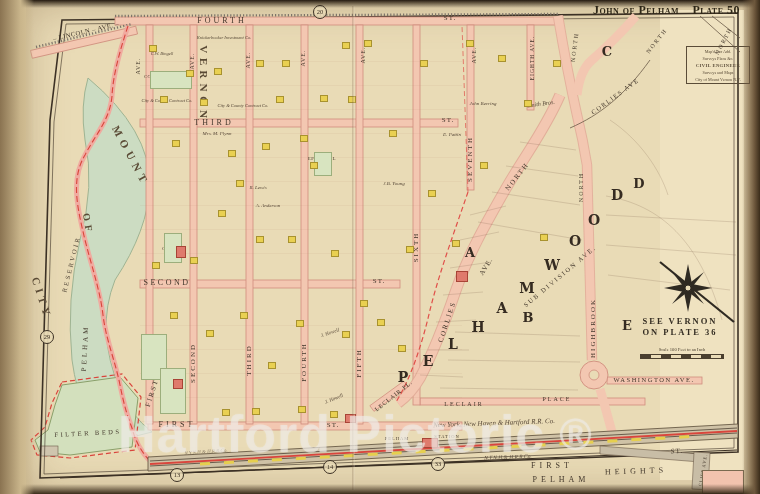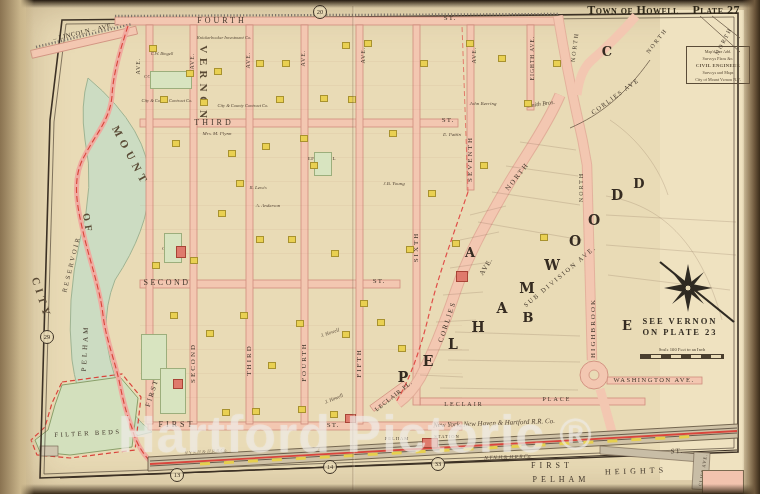--- a/index.html
+++ b/index.html
@@ -168,35 +168,35 @@
       <polygon points="672,272 689,285 704,304 687,291" fill="#2f2a22"></polygon>
       <polygon points="704,272 687,285 672,304 689,291" fill="#2f2a22"></polygon>
       <circle cx="688" cy="288" r="3" fill="#e9dbb6" stroke="#2f2a22"></circle>
     </g>
   </svg>
 
   <div id="gt1" class="gridtex"></div>
   <div id="gt2" class="gridtex"></div>
 
   <div id="title">
-    <span>Town of Howell</span>
-    <span class="plate">Plate 27</span>
+    <span>John of Pelham</span>
+    <span class="plate">Plate 50</span>
   </div>
 
   <div id="surveyor">
     <div>Map'd For Add.</div>
     <div>Surveys Plans &amp;c.</div>
     <div class="ce">CIVIL ENGINEER</div>
     <div>Surveys and Maps</div>
     <div>City of Mount Vernon N.Y.</div>
   </div>
 
   <div id="inset">
     <div>SEE VERNON</div>
-    <div>ON PLATE 23</div>
+    <div>ON PLATE 36</div>
   </div>
   <div id="scalebox">
     <div>Scale 100 Feet to an Inch</div>
     <div id="scalebar"></div>
   </div>
 
   <div id="labels">
       <span class="ml " style="left: 222px; top: 21px; font-size: 8px; letter-spacing: 3px; transform: translate(-50%, -50%) rotate(0deg);">FOURTH</span>
       <span class="ml " style="left: 450px; top: 19px; font-size: 7px; letter-spacing: 1px; transform: translate(-50%, -50%) rotate(0deg);">ST.</span>
       <span class="ml " style="left: 86px; top: 31px; font-size: 6.5px; letter-spacing: 0.5px; transform: translate(-50%, -50%) rotate(-13deg);">– LINCOLN – AVE. –</span>

